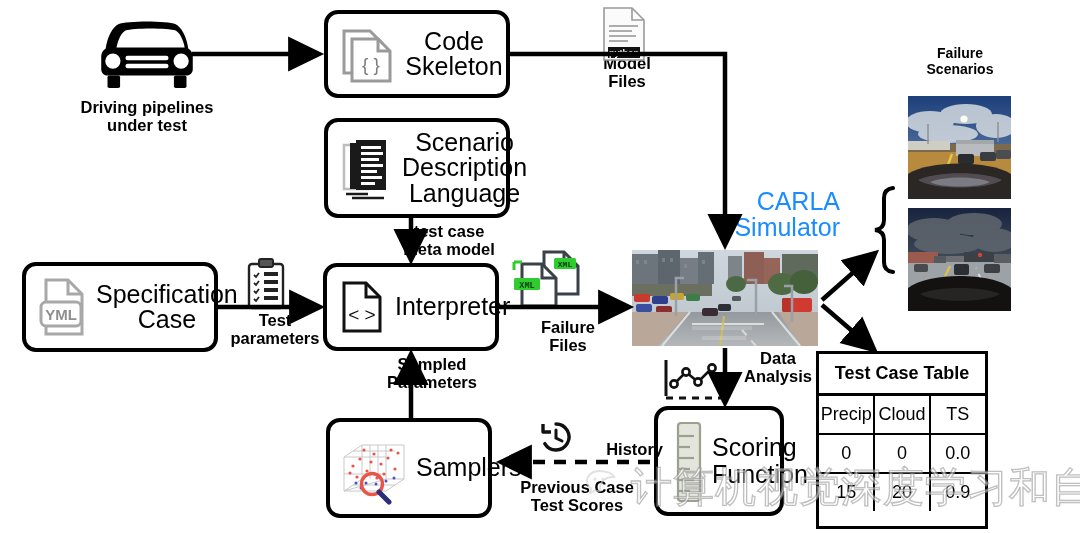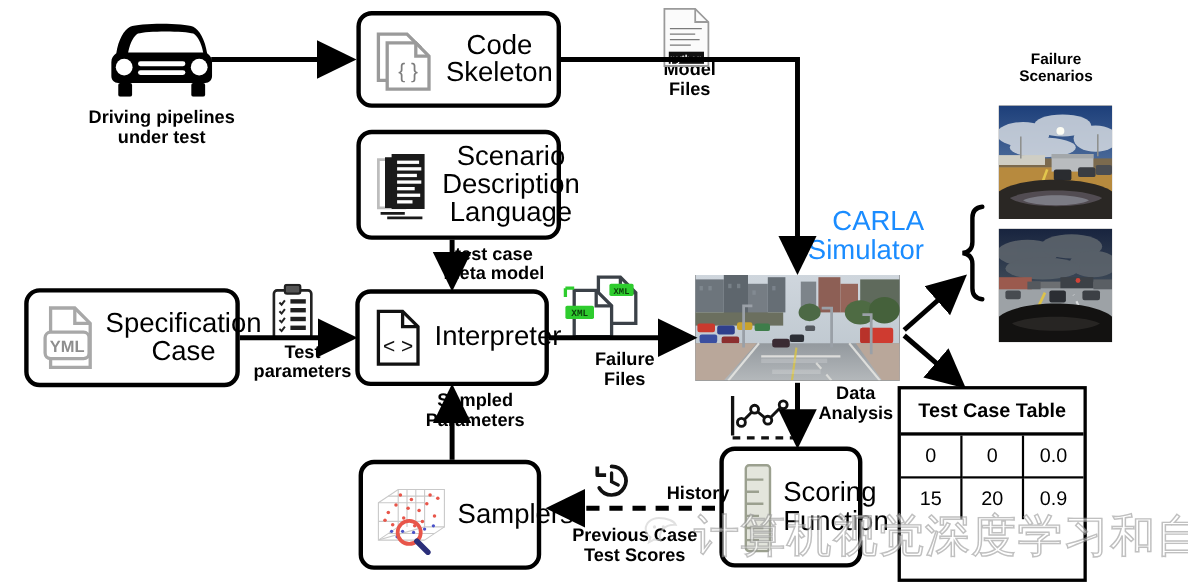--- a/index.html
+++ b/index.html
@@ -423,20 +423,25 @@
       <path d="M17 4a13 13 0 1 1-11.2 19.6" fill="none" stroke="#111" stroke-width="3.4" stroke-linecap="round"></path>
       <path d="M4 4v8h8" fill="none" stroke="#111" stroke-width="3.4" stroke-linejoin="round"></path>
       <path d="M17 10v8l6 3" fill="none" stroke="#111" stroke-width="3" stroke-linecap="round"></path>
     </svg>
   </div>
 
   <div class="tct" style="left:816px;top:337px;width:172px;height:178px;margin-top:14px;">
     <div class="thead">Test Case Table</div>
     <table>
       <tbody>
+          <tr>
+        <td>Precip</td>
+        <td>Cloud</td>
+        <td>TS</td>
+      </tr>
       <tr>
         <td>0</td>
         <td>0</td>
         <td>0.0</td>
       </tr>
       <tr>
         <td>15</td>
         <td>20</td>
         <td>0.9</td>
       </tr>

